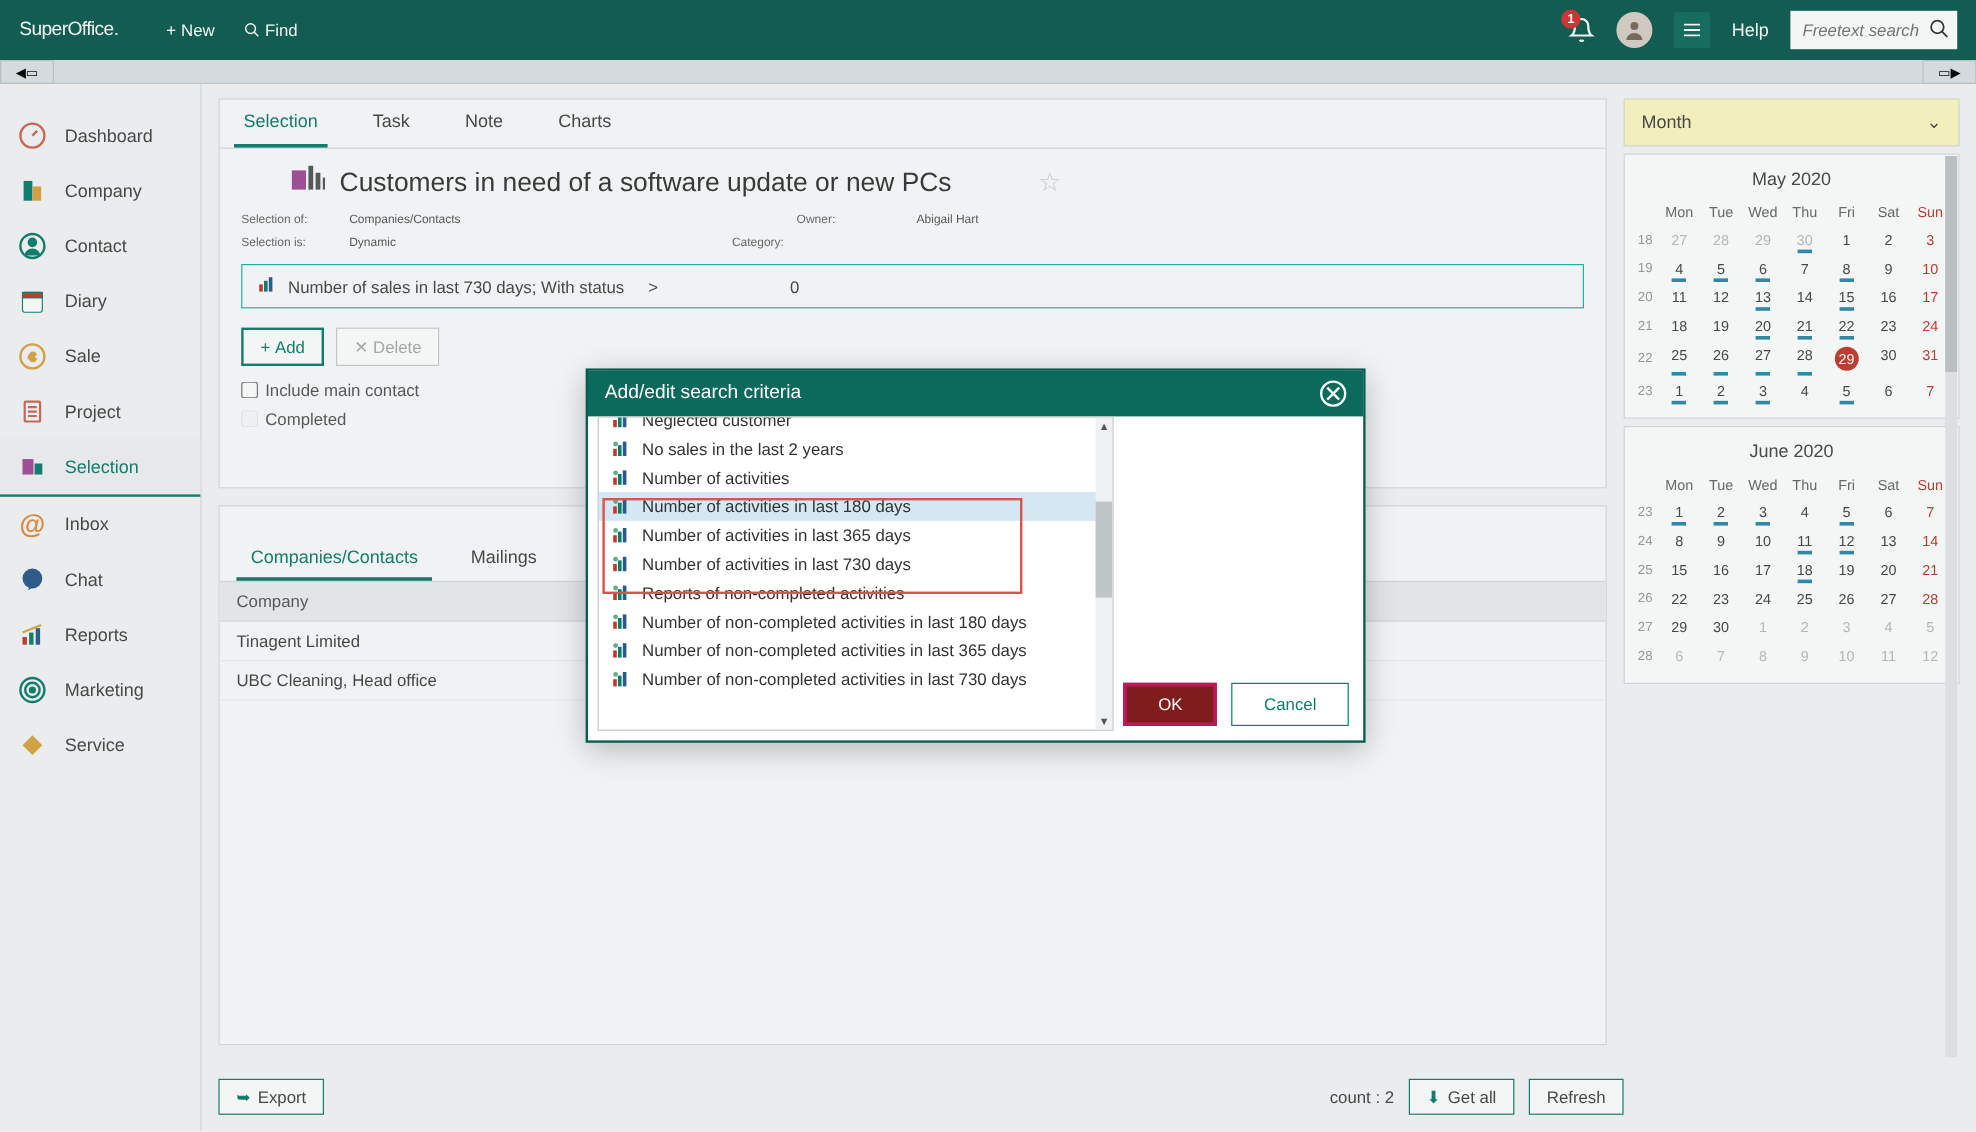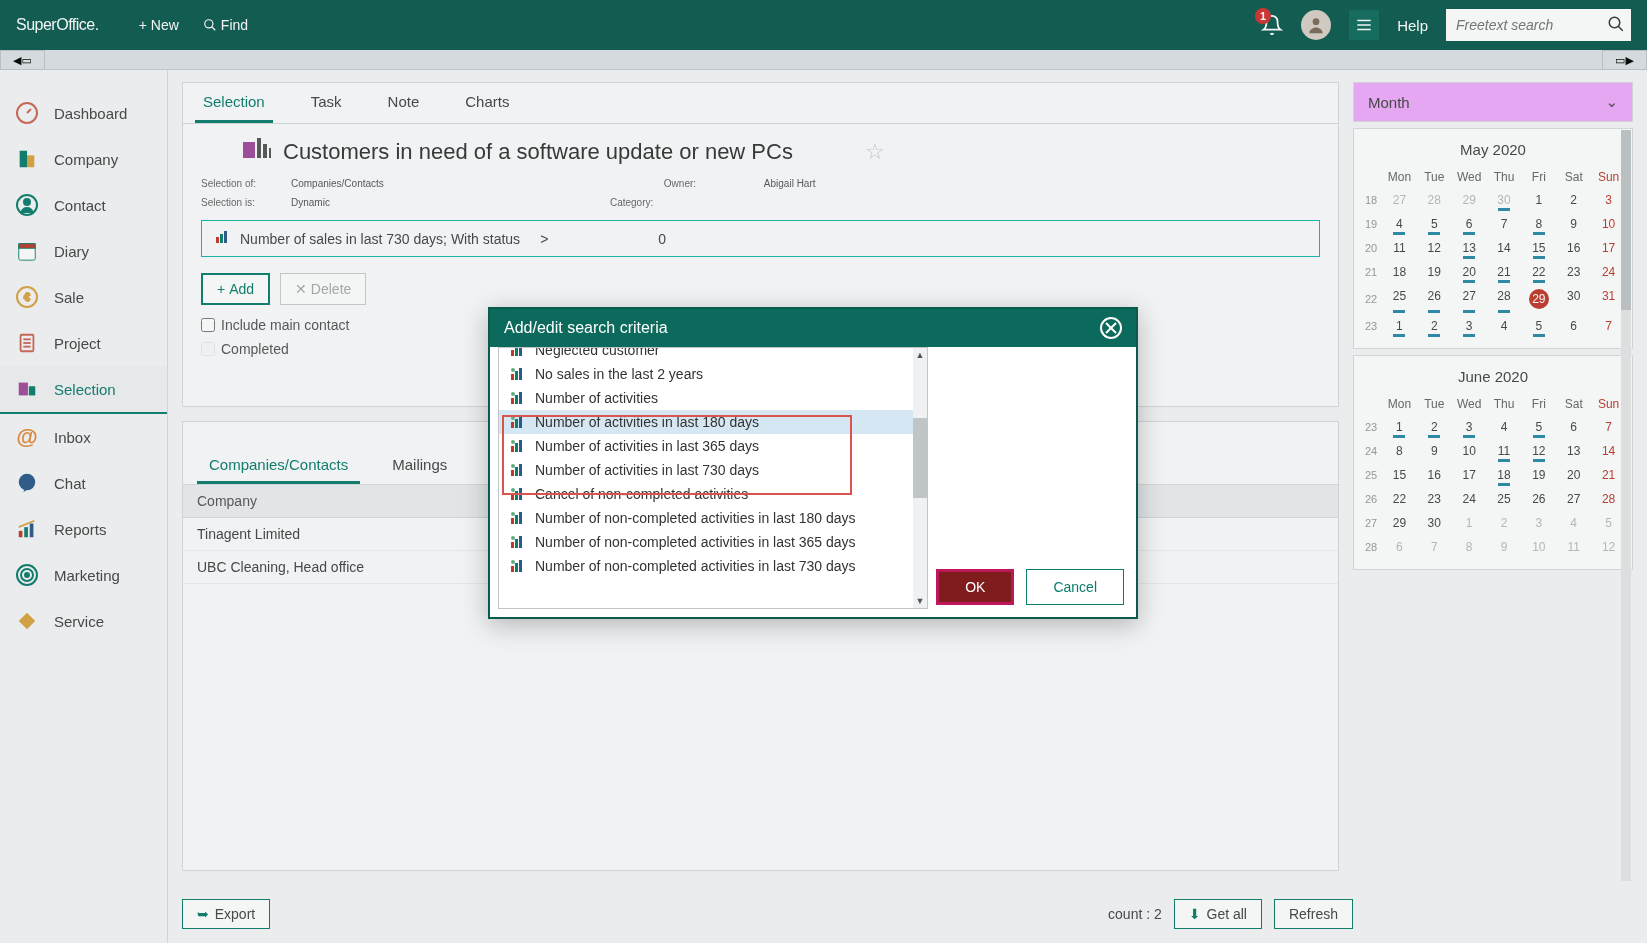--- a/index.html
+++ b/index.html
@@ -10,21 +10,21 @@
   .logo { font-size: 16px; font-weight: 400; letter-spacing: -0.5px; text-align: right; }
   .header-left { display: flex; align-items: center; gap: 24px; margin-left: 40px; }
   .header-btn { color: #fff; font-size: 14px; cursor: pointer; display: flex; align-items: center; gap: 4px; }
   .header-right { margin-left: auto; display: flex; align-items: center; gap: 18px; }
   .bell-wrap { position: relative; cursor: pointer; }
   .badge { position: absolute; top: -6px; left: -6px; background: #d32f2f; border-radius: 50%; width: 16px; height: 16px; font-size: 11px; display:flex; align-items:center; justify-content:center; font-weight:600;}
   .avatar-circle { width: 30px; height: 30px; border-radius: 50%; background: #d8d0c8; display:flex; align-items:center; justify-content:center; cursor:pointer;}
   .menu-square { width: 30px; height: 30px; background: #0e6b5d; display:flex; align-items:center; justify-content:center; cursor:pointer;}
   .help-link { color: #fff; font-size: 15px; cursor: pointer; }
   .search-wrap { position: relative; }
-  .search-input { width: 185px; height: 32px; background: #fff; border: none; padding: 0 30px 0 10px; font-size: 14px; font-style: italic; color: #888;}
+  .search-input { width: 139px; height: 32px; background: #fff; border: none; padding: 0 30px 0 10px; font-size: 14px; font-style: italic; color: #888;}
   .search-icon-abs { position: absolute; right: 6px; top: 6px; }
 
   
   .sub-header { height: 20px; background: #dde2e5; border-bottom: 1px solid #c8cdd0; display:flex; }
   .collapse-btn { width: 45px; height: 20px; border: 1px solid #c0c5c8; display:flex; align-items:center; justify-content:center; font-size:11px; cursor:pointer;}
   .collapse-btn.right { margin-left: auto; }
 
   
   .main-layout { display: flex; height: calc(100% - 70px); }
   .sidebar { width: 168px; background: #f5f6f7; border-right: 1px solid #d8dcdf; padding-top: 20px;}
@@ -66,21 +66,21 @@
   .data-table th { text-align:left; padding: 8px 14px; font-size:14px; font-weight:400; color:#555; background:#eceef0; border-bottom:1px solid #d8dcdf;}
   .data-table td { padding: 8px 14px; font-size:14px; color:#444; border-bottom:1px solid #eef0f2;}
 
   
   .footer-bar { position:absolute; bottom: 14px; left: 14px; right: 294px; display:flex; align-items:center; gap: 12px;}
   .footer-btn { border:1px solid #0b7d6c; background:#fff; color:#444; padding: 6px 14px; font-size:14px; cursor:pointer; display:flex; align-items:center; gap:6px;}
   .footer-right-group { margin-left:auto; display:flex; align-items:center; gap:12px;}
   .count-label { font-size:14px; color:#444;margin-left:32px;}
 
   
-  .right-header { border:1px solid #d8dcdf; padding: 10px 14px; font-size:15px; color:#444; display:flex; align-items:center; justify-content:space-between; background:#f0abfc;}
+  .right-header { border:1px solid #d8dcdf; padding: 10px 14px; font-size:15px; color:#444; display:flex; align-items:center; justify-content:space-between; background:#fef9c3;}
   .calendar-block { border:1px solid #d8dcdf; background:#fff; margin-top:6px; padding: 8px 6px 10px 6px;}
   .cal-title { text-align:center; font-size:15px; color:#444; padding: 4px 0 8px 0;}
   .cal-grid { width:100%; display:grid; grid-template-columns: 22px repeat(7, 1fr); font-size:12px; text-align:center;}
   .cal-dow { color:#666; padding:4px 0;}
   .cal-dow.sun { color:#c0392b;}
   .cal-wk { color:#999; font-size:11px; display:flex; align-items:center; justify-content:center;}
   .cal-day { padding:5px 0; color:#444; position:relative; cursor:pointer;}
   .cal-day.red { color:#c0392b;}
   .cal-day.grey { color:#bbb;}
   .cal-day.today span { background:#c0392b; color:#fff; border-radius:50%; width:20px; height:20px; display:inline-flex; align-items:center; justify-content:center;}
@@ -612,21 +612,21 @@
               </svg></span>
             <span>Number of activities in last 730 days</span>
           </div>
           <div class="list-item">
             <span class="li-icon"><svg width="16" height="16" viewBox="0 0 16 16">
                 <rect x="2" y="8" width="3" height="6" fill="#c0392b"></rect>
                 <rect x="6" y="5" width="3" height="9" fill="#0b7d6c"></rect>
                 <rect x="10" y="2" width="3" height="12" fill="#2a5a8a"></rect>
                 <circle cx="4" cy="4" r="2" fill="#6a8"></circle>
               </svg></span>
-            <span>Cancel of non-completed activities</span>
+            <span>Reports of non-completed activities</span>
           </div>
           <div class="list-item">
             <span class="li-icon"><svg width="16" height="16" viewBox="0 0 16 16">
                 <rect x="2" y="8" width="3" height="6" fill="#c0392b"></rect>
                 <rect x="6" y="5" width="3" height="9" fill="#0b7d6c"></rect>
                 <rect x="10" y="2" width="3" height="12" fill="#2a5a8a"></rect>
                 <circle cx="4" cy="4" r="2" fill="#6a8"></circle>
               </svg></span>
             <span>Number of non-completed activities in last 180 days</span>
           </div>

